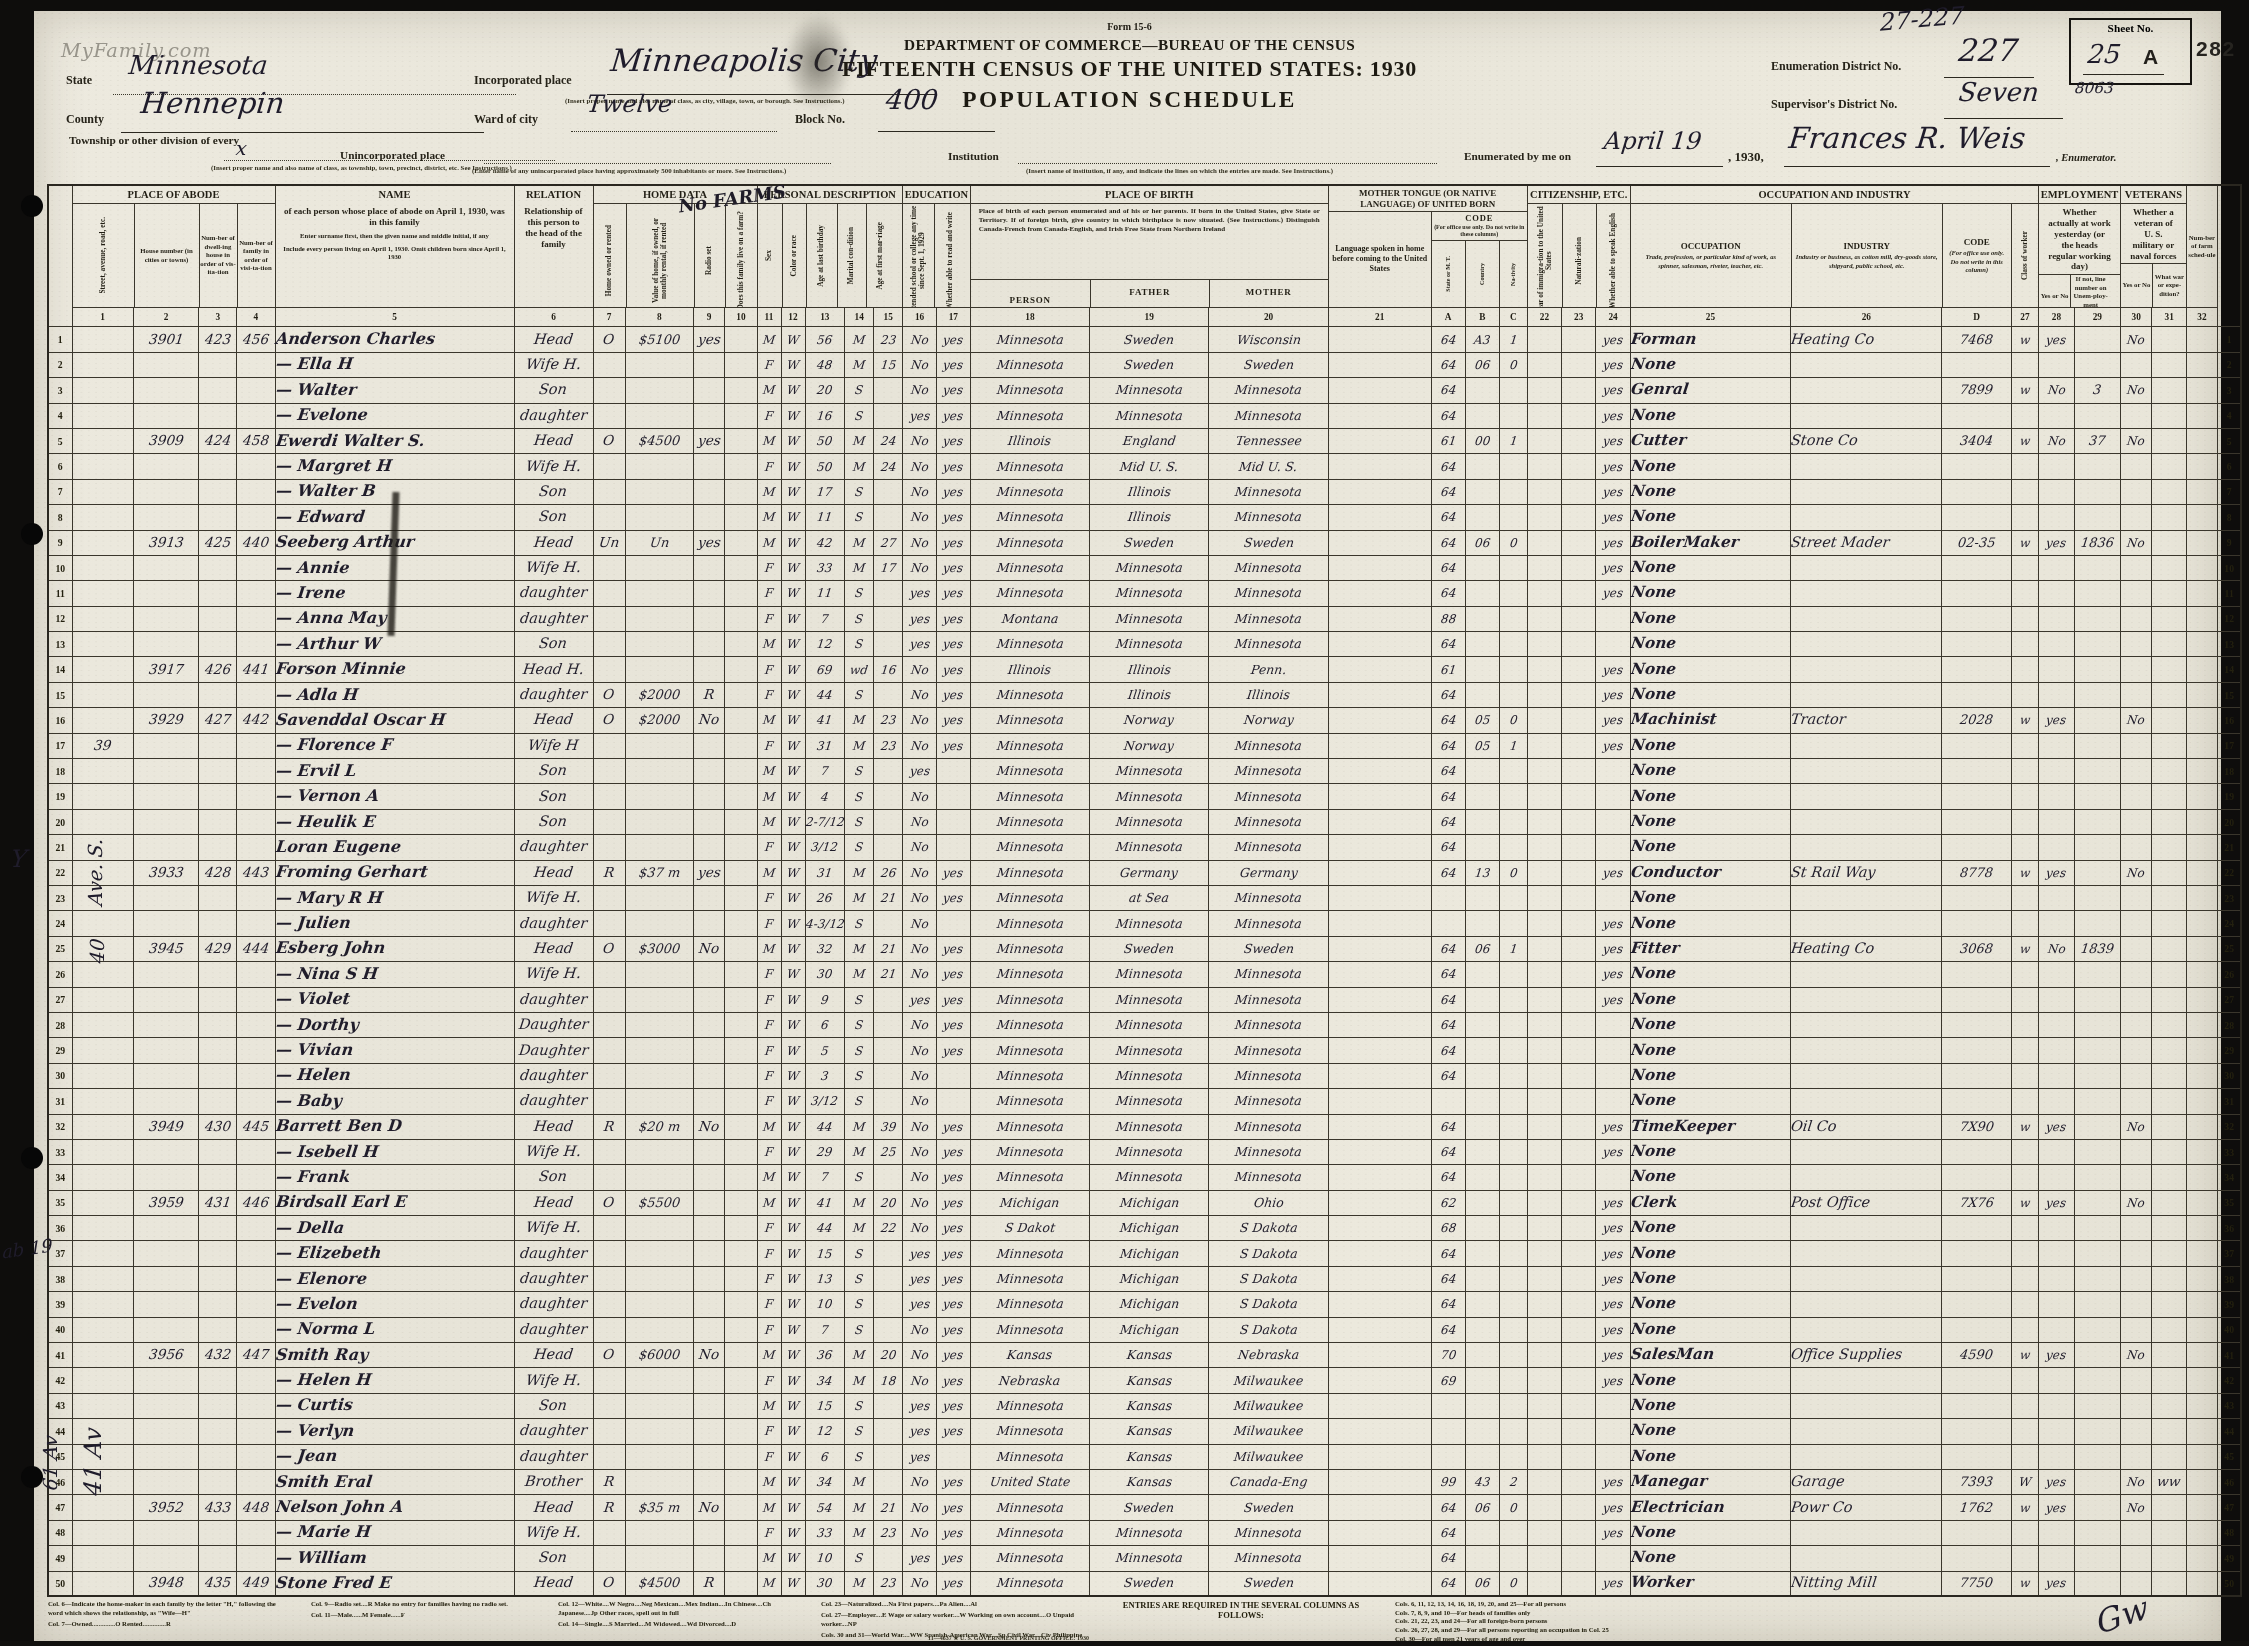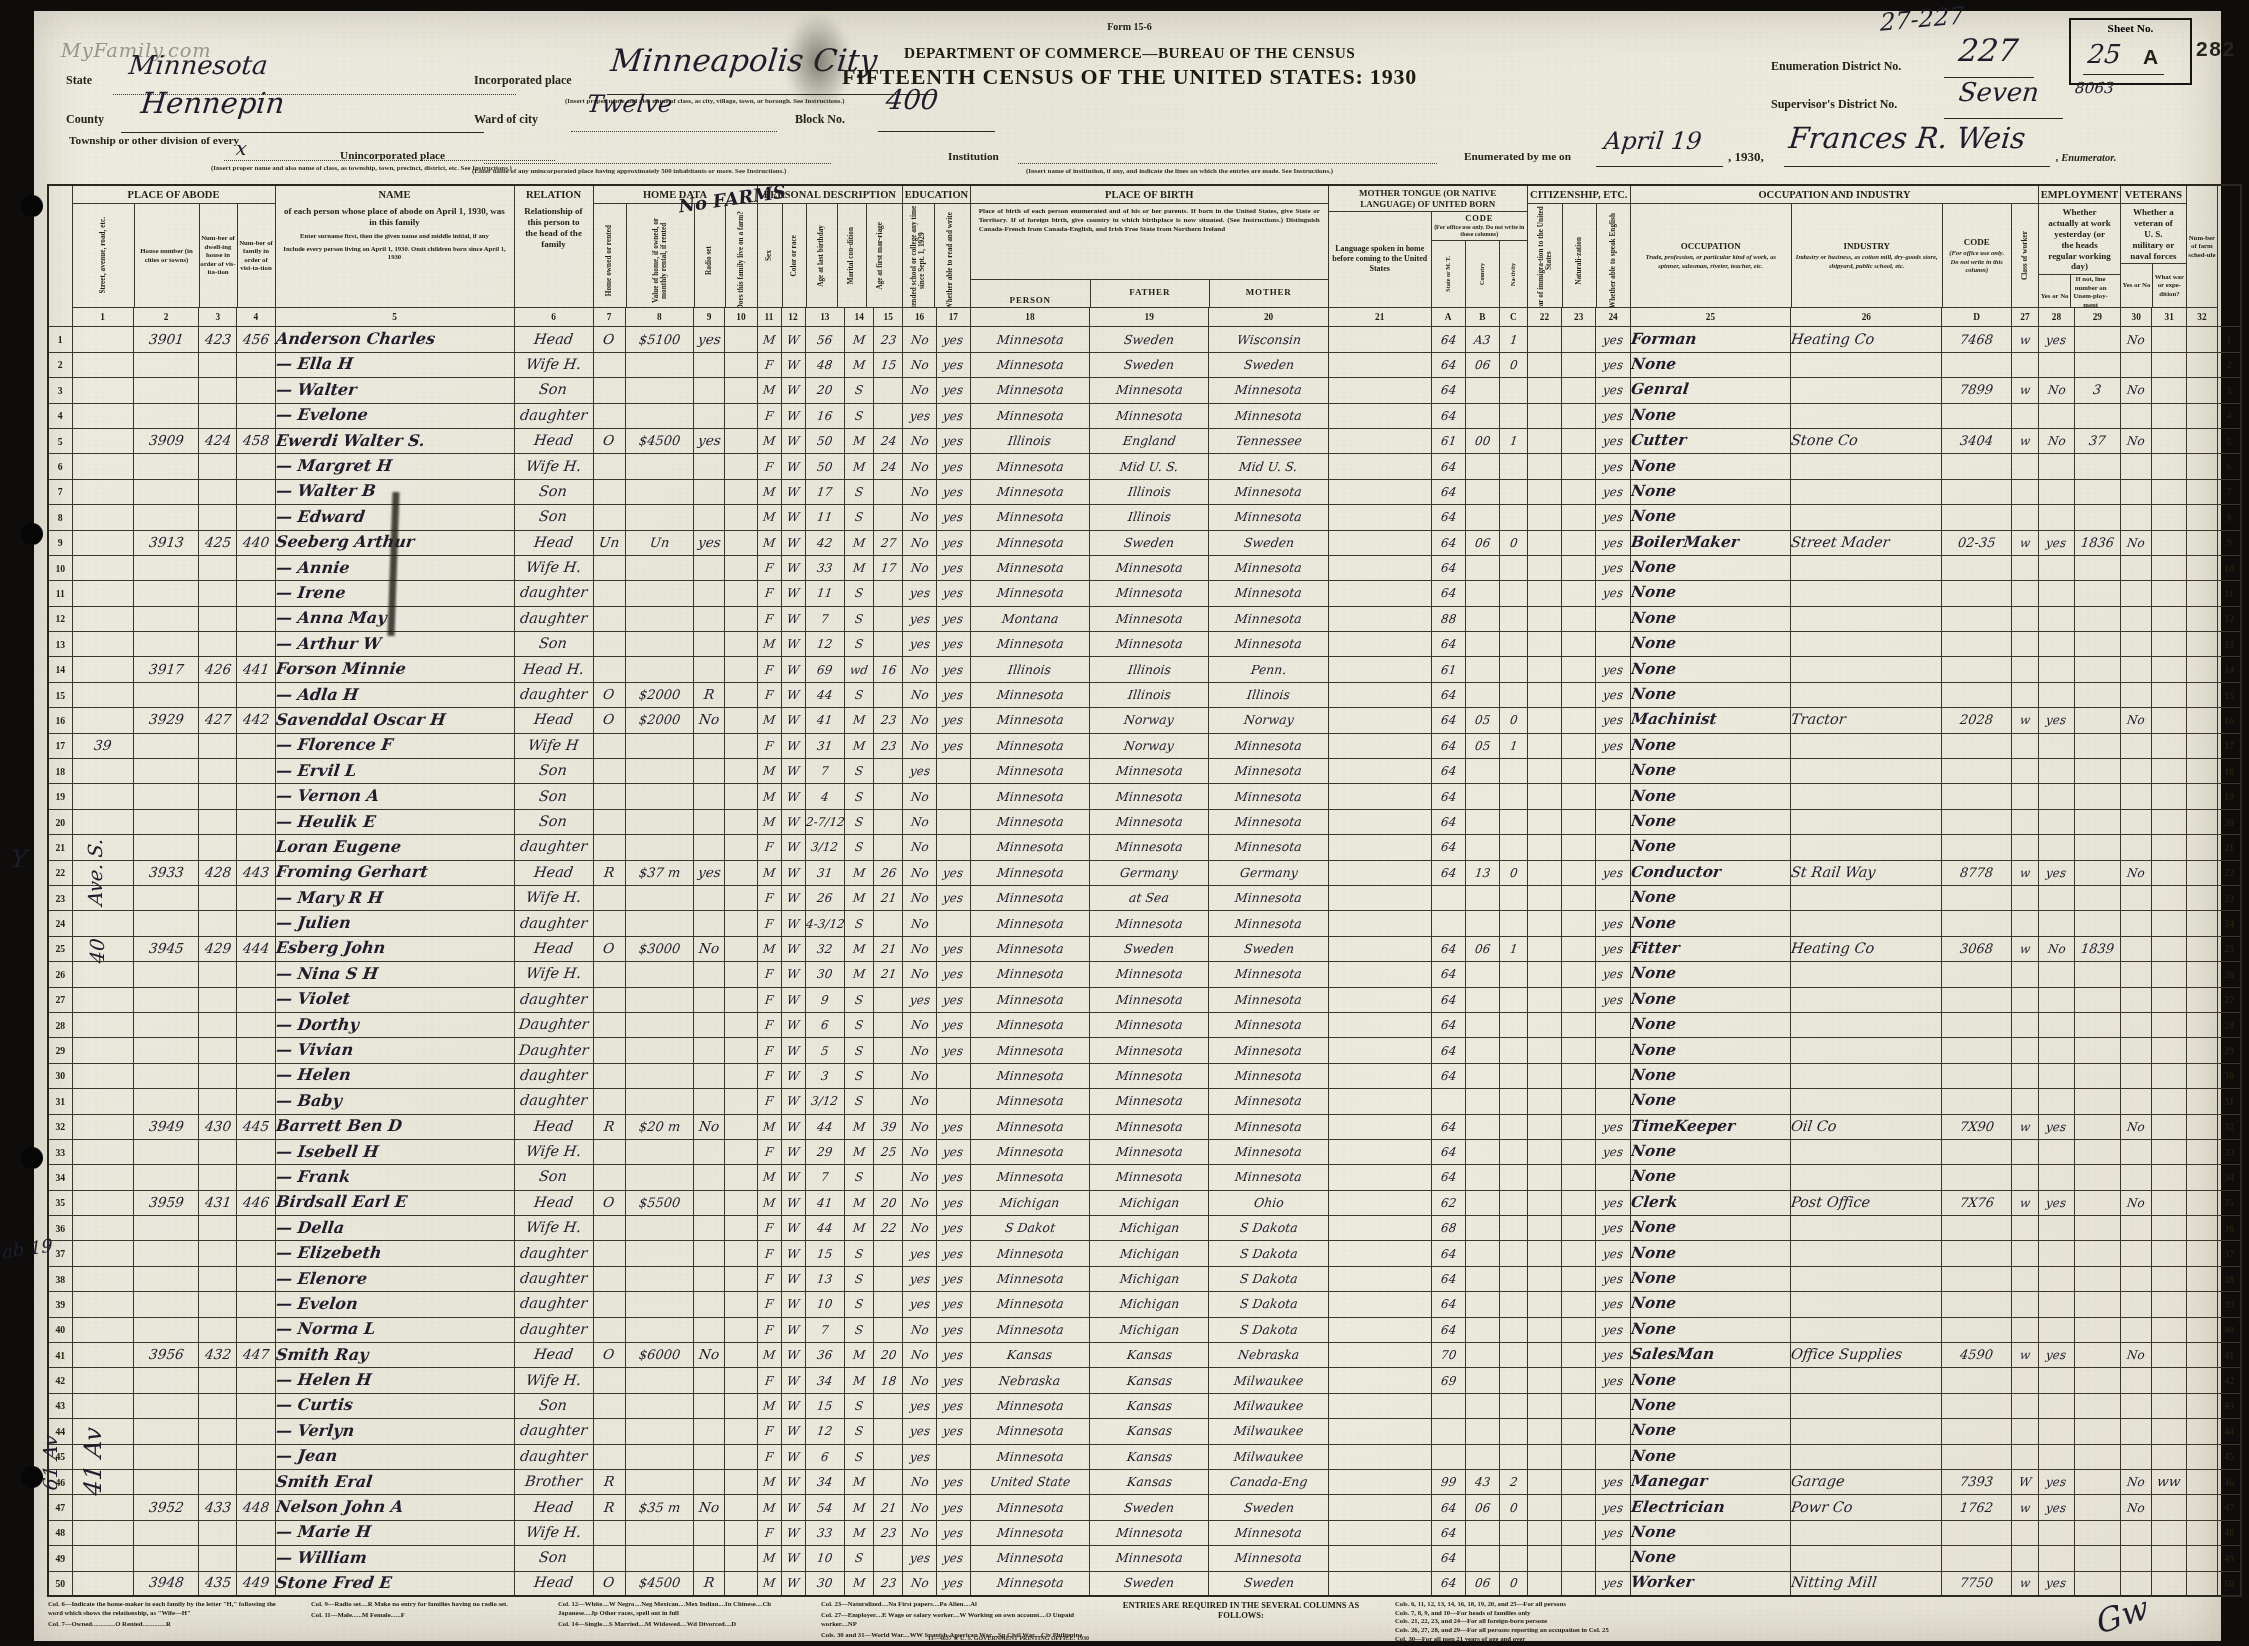--- a/index.html
+++ b/index.html
@@ -12,21 +12,21 @@
   .hole{position:absolute;left:21px;width:22px;height:22px;border-radius:50%;background:#070707;z-index:6;}
   .abs{position:absolute;}
   .plabel{position:absolute;font:bold 12px/1.15 "Liberation Serif",serif;color:#262319;white-space:nowrap;}
   .pnote{position:absolute;font:bold 6.9px/1.1 "Liberation Serif",serif;color:#33301f;white-space:nowrap;}
   .hw{position:absolute;font-family:"DejaVu Serif",serif;font-style:italic;color:#1f1c2b;white-space:nowrap;transform:skewX(-6deg);}
   .rule{position:absolute;height:0;border-bottom:1.6px solid #2b281f;}
   .rule.dot{border-bottom:1.6px dotted #3a372a;}
   #watermark{left:61px;top:39px;font:italic 19.4px "DejaVu Serif",serif;color:#98958b;letter-spacing:0.8px;}
   #titleblock{left:815px;top:21px;width:629px;text-align:center;color:#1d1a12;}
   .t-form{font:bold 10px "Liberation Serif",serif;}
-  .t-dept{font:bold 15.3px "Liberation Serif",serif;margin-top:12px;letter-spacing:0.4px;}
+  .t-dept{font:bold 15.3px "Liberation Serif",serif;margin-top:4px;letter-spacing:0.4px;}
   .t-census{font:bold 22px "Liberation Serif",serif;margin-top:2.4px;letter-spacing:0.8px;}
   .t-sched{font:bold 23.4px "Liberation Serif",serif;margin-top:4px;letter-spacing:2.4px;}
   #sheetbox{left:2069px;top:18px;width:119px;height:63px;border:2.4px solid #161410;}
   #stamp282{left:2196px;top:37px;font:bold 21px "Liberation Sans",sans-serif;color:#262420;letter-spacing:1.6px;}
   
   #census{position:absolute;left:47px;top:184px;border-collapse:collapse;table-layout:fixed;background:transparent;}
   #census th,#census td{border:0.8px solid #3a362c;padding:0;box-sizing:border-box;}
   #census{border:2.4px solid #2a2720;}
   th.ghead{vertical-align:top;padding:0;}
   th.gb,td.gb{border-right-width:1.6px;}
@@ -131,20 +131,21 @@
   <div class="pnote" style="left:472px;top:167px">(Enter name of any unincorporated place having approximately 500 inhabitants or more.  See Instructions.)</div>
 
   <div class="plabel" style="left:948px;top:150px;font-size:11.3px">Institution</div>
   <div class="rule dot" style="left:1018px;top:163px;width:419px"></div>
   <div class="pnote" style="left:1026px;top:167px">(Insert name of institution, if any, and indicate the lines on which the entries are made.  See Instructions.)</div>
 
   <div id="titleblock" class="abs">
     <div class="t-form">Form 15-6</div>
     <div class="t-dept">DEPARTMENT OF COMMERCE—BUREAU OF THE CENSUS</div>
     <div class="t-census">FIFTEENTH CENSUS OF THE UNITED STATES: 1930</div>
+    <div class="t-sched">POPULATION SCHEDULE</div>
   </div>
 
   <div class="hw" style="left:1880px;top:4.8px;font-size:24px;transform:rotate(-5deg) skewX(-6deg)">27-227</div>
   <div class="plabel" style="left:1771px;top:60px">Enumeration District No.</div>
   <div class="hw" style="left:1959px;top:32px;font-size:31px">227</div>
   <div class="rule" style="left:1944px;top:77px;width:90px"></div>
   <div class="plabel" style="left:1771px;top:98px">Supervisor's District No.</div>
   <div class="hw" style="left:1959px;top:77px;font-size:26px">Seven</div>
   <div class="rule" style="left:1944px;top:118px;width:119px"></div>
 

